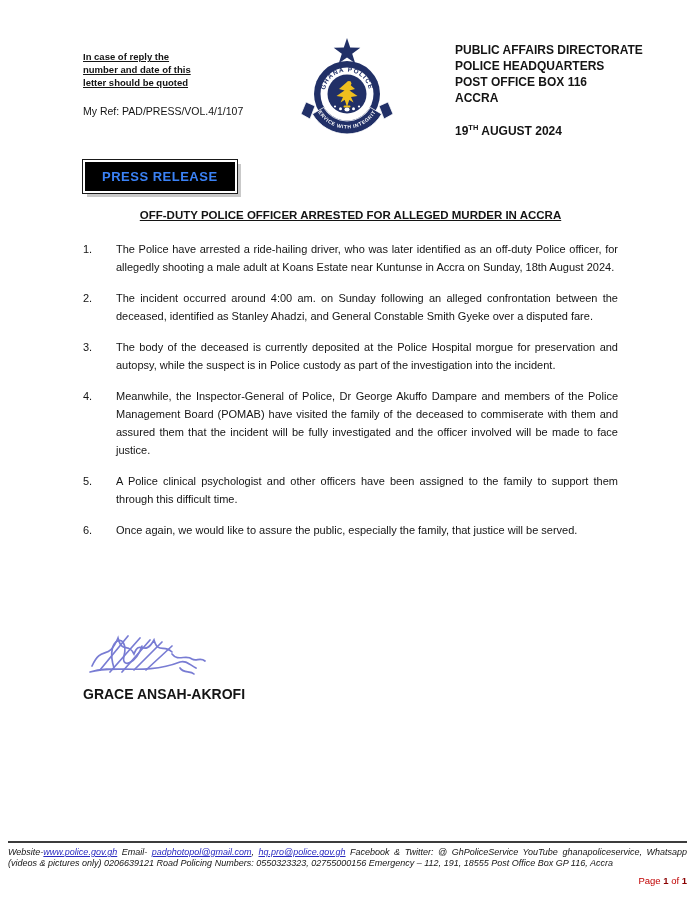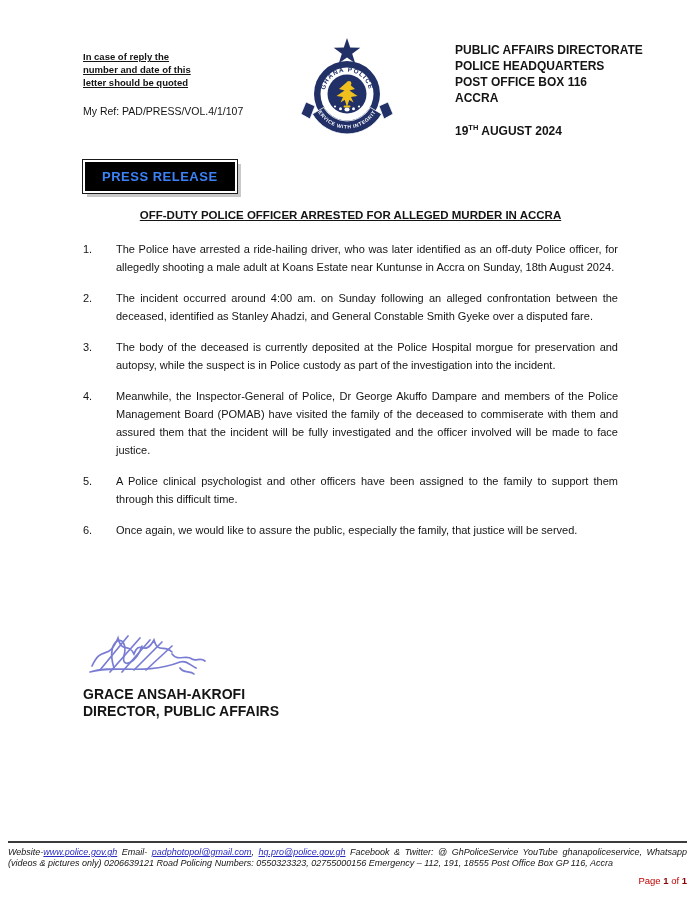--- a/index.html
+++ b/index.html
@@ -146,21 +146,20 @@
       <path d="M30,44 C20,12 46,8 40,32 C37,45 52,40 58,22"></path>
       <path d="M16,46 L44,12 M26,48 L56,14 M38,48 L66,16 M50,46 L78,18 M62,46 L88,22"></path>
       <path d="M6,48 C30,40 60,52 96,38 C102,36 106,41 112,44"></path>
       <path d="M88,30 C94,38 102,30 108,35 C112,38 116,33 121,37"></path>
       <path d="M96,44 C100,50 106,46 110,50"></path>
     </g>
   </svg>
 
   <div class="sig-block">
     <div>GRACE ANSAH-AKROFI</div>
-    <div>DIRECTOR, PUBLIC AFFAIRS</div>
   </div>
 
   <div class="footer">
     <p class="footer-text"><span>Website-</span><a>www.police.gov.gh</a><span> Email- </span><a>padphotopol@gmail.com</a><span>, </span><a>hq.pro@police.gov.gh</a><span> Facebook &amp; Twitter: @ GhPoliceService YouTube ghanapoliceservice, Whatsapp (videos &amp; pictures only) 0206639121 Road Policing Numbers: 0550323323, 02755000156 Emergency – 112, 191, 18555 Post Office Box GP 116, Accra</span></p>
     <div class="page-label"><span>Page </span><b>1</b><span> of </span><b>1</b></div>
   </div>
 
 </div>
 
 </body></html>

